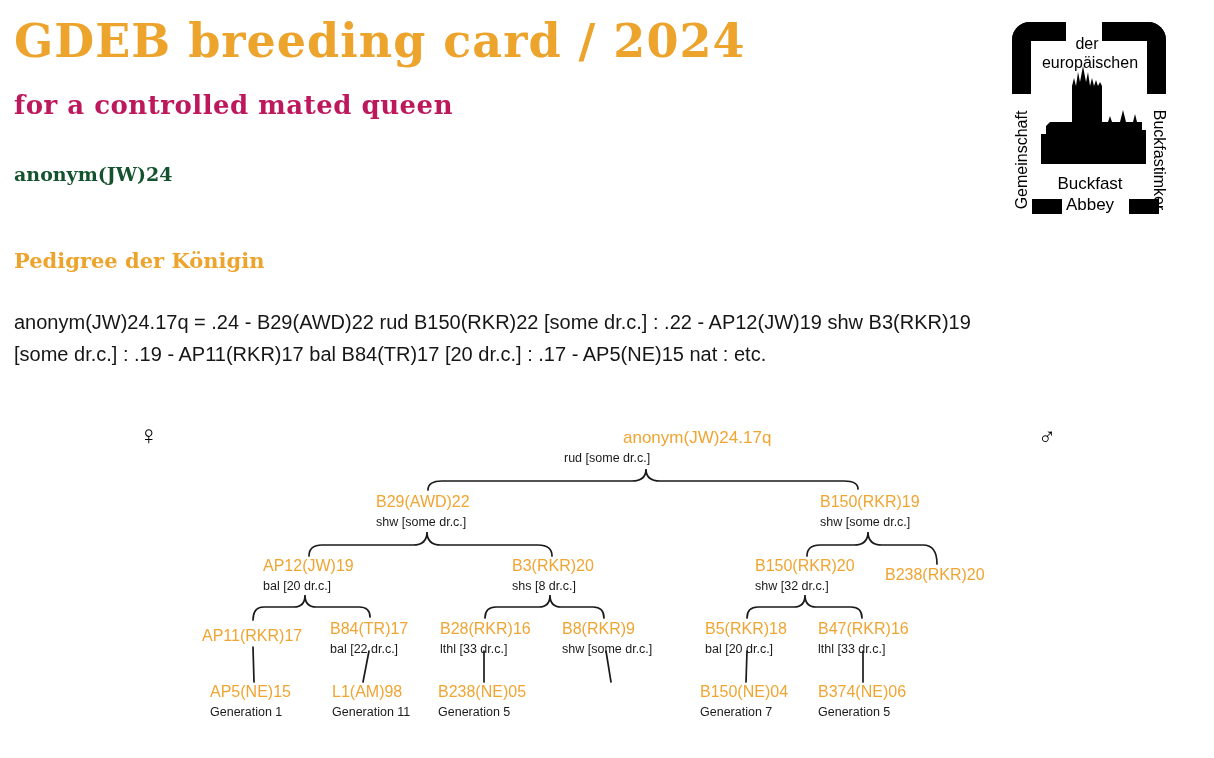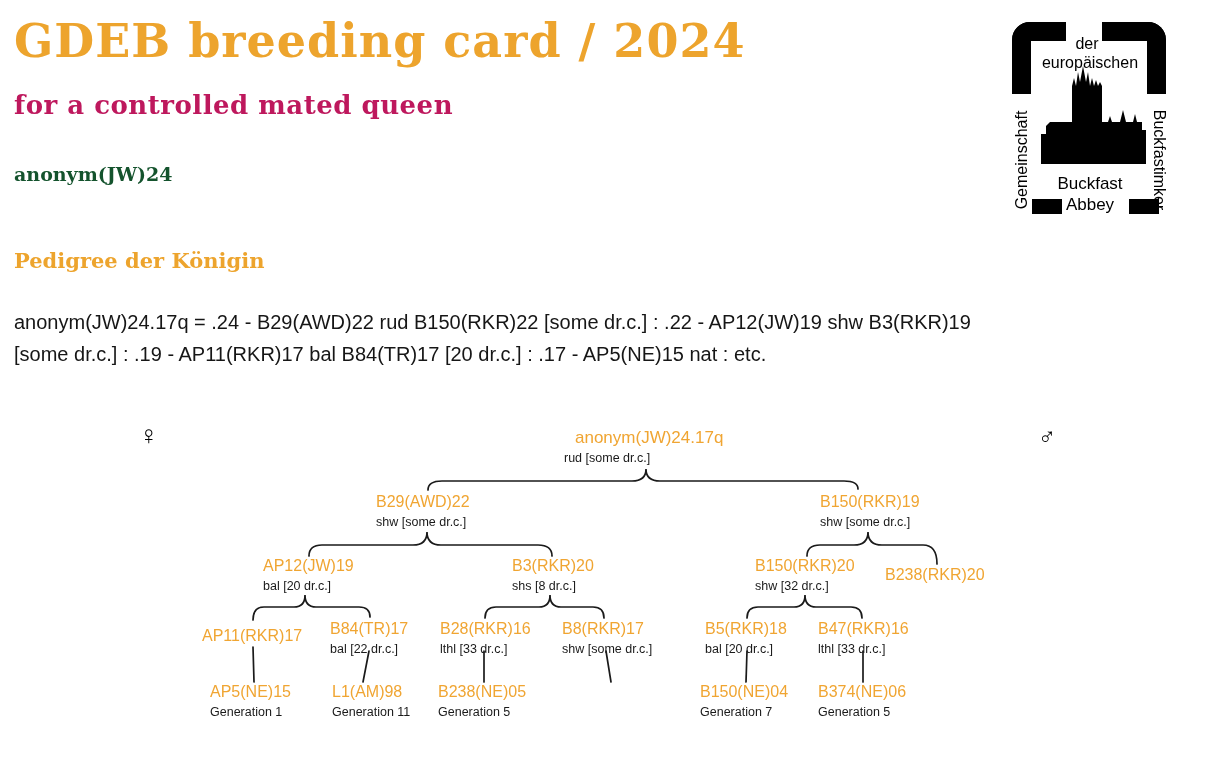--- a/index.html
+++ b/index.html
@@ -36,21 +36,21 @@
   .lg-bot1{left:30px;top:160px;width:104px;text-align:center;font-size:17px;}
   .lg-bot2{left:30px;top:181px;width:104px;text-align:center;font-size:17px;}
   .lg-block-l{left:24px;top:185px;width:30px;height:15px;background:#000;}
   .lg-block-r{left:121px;top:185px;width:30px;height:15px;background:#000;}
 
   
   .sex-symbol{font-size:26px;font-weight:700;color:#000;}
   .node{position:absolute;text-align:left;white-space:nowrap;}
   .node-label{font-size:16px;color:#f0a532;line-height:1.05;}
   .node-sub{font-size:12.5px;color:#1a1a1a;margin-top:5px;line-height:1.05;}
-  .queen .node-label{font-size:17px;}
+  .queen .node-label{font-size:17px;margin-left:48px;}
   svg.connectors{position:absolute;left:0;top:0;pointer-events:none;}
   svg.connectors path{fill:none;stroke:#1a1a1a;stroke-width:1.7;stroke-linecap:round;}
 </style>
 </head>
 <body>
 
 <div class="abs page-title">GDEB breeding card / 2024</div>
 <div class="abs page-subtitle">for a controlled mated queen</div>
 <div class="abs queen-code">anonym(JW)24</div>
 
@@ -138,21 +138,21 @@
   </div>
   <div class="node" style="left:330px;top:621px;">
     <div class="node-label">B84(TR)17</div>
     <div class="node-sub">bal [22 dr.c.]</div>
   </div>
   <div class="node" style="left:440px;top:621px;">
     <div class="node-label">B28(RKR)16</div>
     <div class="node-sub">lthl [33 dr.c.]</div>
   </div>
   <div class="node" style="left:562px;top:621px;">
-    <div class="node-label">B8(RKR)17</div>
+    <div class="node-label">B8(RKR)9</div>
     <div class="node-sub">shw [some dr.c.]</div>
   </div>
   <div class="node" style="left:705px;top:621px;">
     <div class="node-label">B5(RKR)18</div>
     <div class="node-sub">bal [20 dr.c.]</div>
   </div>
   <div class="node" style="left:818px;top:621px;">
     <div class="node-label">B47(RKR)16</div>
     <div class="node-sub">lthl [33 dr.c.]</div>
   </div>

